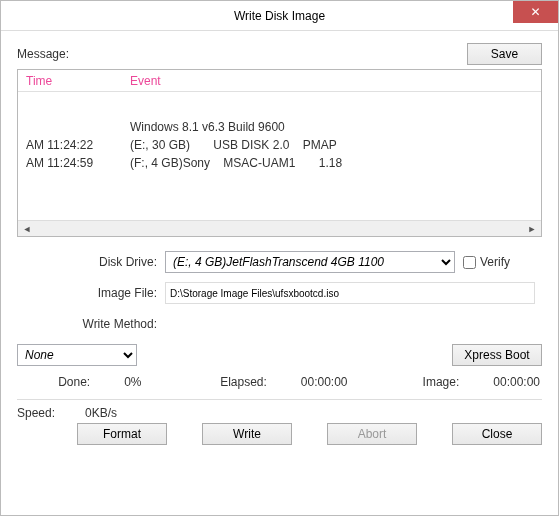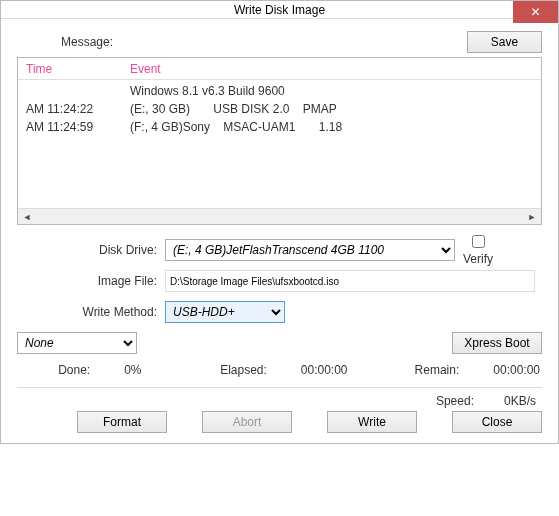--- a/index.html
+++ b/index.html
@@ -6,21 +6,21 @@
   body {
     font-family: "Segoe UI", Tahoma, sans-serif;
     font-size: 12px;
     background: #fff;
     width: 559px;
     height: 516px;
     overflow: hidden;
   }
   .window {
     width: 559px;
-    height: 444px;
+    height: 516px;
     border: 1px solid #bbb;
     background: #fff;
     display: flex;
     flex-direction: column;
   }
   .titlebar {
     height: 30px;
     background: #fff;
     display: flex;
     align-items: center;
@@ -52,21 +52,21 @@
     display: flex;
     flex-direction: column;
     color: #333;
   }
   .msg-row {
     display: flex;
     align-items: center;
     justify-content: space-between;
     margin-bottom: 4px;
   }
-  .msg-label { font-size: 12px; margin-left: 44px; }
+  .msg-label { font-size: 12px; }
   .save-btn {
     width: 75px;
     height: 22px;
     background: linear-gradient(#f5f5f5,#e8e8e8);
     border: 1px solid #aaa;
     font-size: 12px;
     cursor: pointer;
   }
   .log-box {
     border: 1px solid #b8b8b8;
@@ -83,20 +83,21 @@
     align-items: center;
     font-size: 12px;
     color: #ec4899;
   }
   .log-head .col-time { width: 108px; padding-left: 8px; }
   .log-head .col-event { flex: 1; padding-left: 4px; }
   .log-body {
     flex: 1;
     padding: 2px 0;
     overflow: hidden;
+    margin-top: 24px;
   }
   .log-row {
     display: flex;
     height: 18px;
     align-items: center;
     font-size: 12px;
   }
   .log-row .col-time { width: 108px; padding-left: 8px; }
   .log-row .col-event { flex: 1; padding-left: 4px; white-space: pre; }
   .log-scroll {
@@ -139,42 +140,42 @@
   .sel-wm { width: 120px; border-color:#569de5; background:#eaf3fb;}
   .sel-hb { width: 120px; }
   .txt {
     height: 22px;
     border: 1px solid #ddd;
     background:#fff;
     width: 370px;
     font-size: 10px;
     padding: 0 4px;
   }
-  .chk-wrap { display:flex; align-items:center; margin-left:8px; gap:4px;flex-direction:column;}
+  .chk-wrap { display:flex; align-items:center; margin-left:8px; gap:4px;}
   .chk { width:13px; height:13px; }
   .btn {
     height: 22px;
     background: linear-gradient(#f5f5f5,#e8e8e8);
     border: 1px solid #aaa;
     font-size: 12px;
     cursor: pointer;
   }
   .btn-xpress { width: 90px; margin-left: auto; }
   .stats-row {
     display: flex;
     align-items: center;
     font-size: 12px;
     margin-top: 4px;
     padding: 0 2px;
     gap: 24px;
   }
   .stats-row .slabel { text-align:right; }
   .stats-row .sval { padding-left: 10px; }
   hr.sep { border:none; border-top:1px solid #ddd; margin: 10px 0 6px 0; }
-  .speed-row { display:flex; justify-content:flex-end; gap:30px; padding-right:6px; font-size:12px;}
+  .speed-row { display:flex; gap:30px; padding-right:6px; font-size:12px;}
   .btn-row { display:flex; justify-content:flex-end; gap:35px; margin-top:3px; }
   .btn-row .btn { width:90px; }
   .btn[disabled]{ color:#999; cursor:default;}
 </style>
 </head>
 <body>
 
 <div class="window">
   <div class="titlebar">
     <span class="titlebar-title">Write Disk Image</span>
@@ -228,51 +229,48 @@
         </label>
       </div>
 
       <div class="form-row">
         <div class="form-label">Image File:</div>
         <input class="txt" type="text" value="D:\Storage Image Files\ufsxbootcd.iso" style="">
       </div>
 
       <div class="form-row">
         <div class="form-label">Write Method:</div>
-        <select class="sel sel-wm">
-          <option>USB-HDD+</option>
-        </select>
       </div>
 
       <div class="form-row">
         <select class="sel sel-hb">
           <option>None</option>
         </select>
         <button class="btn btn-xpress">Xpress Boot</button>
       </div>
 
       <div class="stats-row">
         <div class="slabel" style="width:90px;">Done:</div>
         <div class="sval" style="width:70px;">0%</div>
         <div class="slabel" style="width:90px;">Elapsed:</div>
         <div class="sval" style="width:90px;">00:00:00</div>
-        <div class="slabel" style="width:90px;">Remain:</div>
+        <div class="slabel" style="width:90px;">Image:</div>
         <div class="sval" style="flex:1; text-align:right;">00:00:00</div>
       </div>
 
     </div>
 
     <hr class="sep">
 
     <div class="speed-row">
       <span>Speed:</span>
       <span>0KB/s</span>
     </div>
 
     <div class="btn-row">
       <button class="btn">Format</button>
+      <button class="btn">Write</button>
       <button class="btn" disabled="">Abort</button>
-      <button class="btn">Write</button>
       <button class="btn">Close</button>
     </div>
 
   </div>
 </div>
 
 </body></html>

